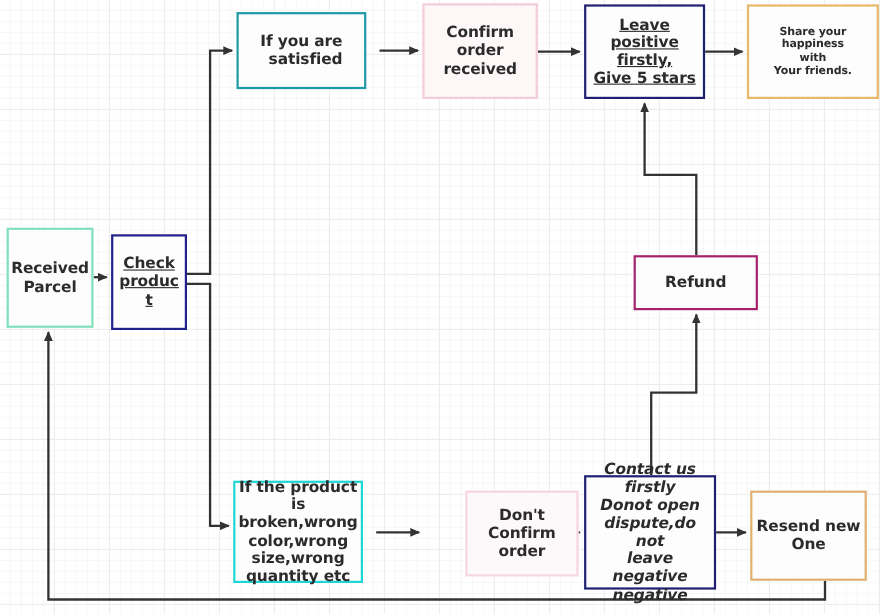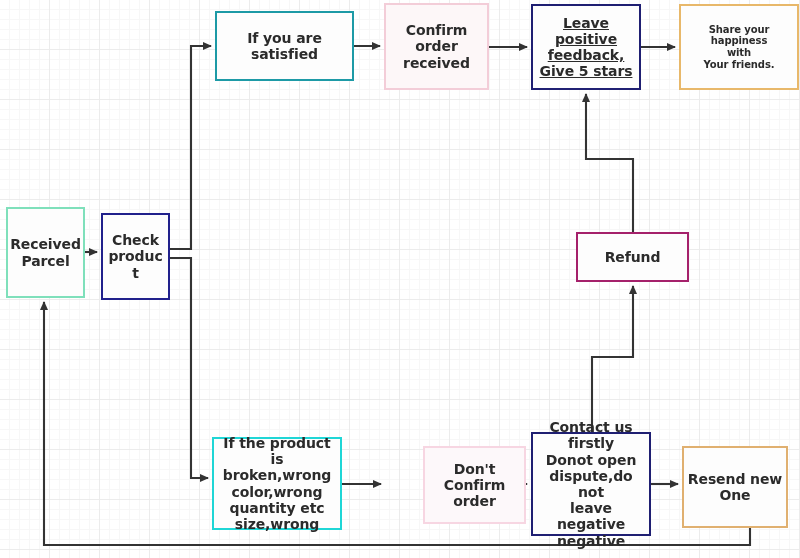--- a/index.html
+++ b/index.html
@@ -74,86 +74,86 @@
       </g>
   </svg>
 
   <div class="node" style="left: 6px; top: 207px; width: 79px; height: 91px; border-color: rgb(127, 224, 187); background: rgb(253, 253, 253); font-size: 14px;">
     <div>
       <span>Received</span>
       <span>Parcel</span>
     </div>
   </div>
 
-  <div class="node" style="left: 101px; top: 213px; width: 69px; height: 87px; border-color: rgb(33, 33, 140); background: rgb(253, 253, 253); font-size: 14px;">
+  <div class="node" style="left: 101px; top: 213px; width: 69px; height: 87px; border-color: rgb(33, 33, 140); background: rgb(253, 253, 253); font-size: 14px; text-decoration: underline;">
     <div>
       <span>Check</span>
       <span>produc</span>
       <span>t</span>
     </div>
   </div>
 
-  <div class="node" style="left: 215px; top: 11px; width: 139px; height: 70px; border-color: rgb(29, 154, 166); background: rgb(253, 253, 253); font-size: 14px;">
+  <div class="node" style="left: 215px; top: 11px; width: 118px; height: 70px; border-color: rgb(29, 154, 166); background: rgb(253, 253, 253); font-size: 14px; text-align: right;">
     <div>
       <span>If you are</span>
       <span>satisfied</span>
     </div>
   </div>
 
   <div class="node" style="left: 384px; top: 3px; width: 105px; height: 87px; border-color: rgb(243, 205, 216); background: rgb(253, 247, 248); font-size: 14px;">
     <div>
       <span>Confirm</span>
       <span>order</span>
       <span>received</span>
     </div>
   </div>
 
   <div class="node" style="left: 531px; top: 4px; width: 110px; height: 86px; border-color: rgb(31, 31, 114); background: rgb(253, 253, 253); font-size: 14px; text-decoration: underline;">
     <div>
       <span>Leave</span>
       <span>positive</span>
-      <span>feedback,</span>
+      <span>firstly,</span>
       <span>Give 5 stars</span>
     </div>
   </div>
 
   <div class="node" style="left: 679px; top: 4px; width: 120px; height: 86px; border-color: rgb(232, 184, 106); background: rgb(253, 253, 253); font-size: 10px;">
     <div>
       <span>Share your</span>
       <span>happiness</span>
       <span>with</span>
       <span>Your friends.</span>
     </div>
   </div>
 
   <div class="node" style="left: 576px; top: 232px; width: 113px; height: 50px; border-color: rgb(165, 33, 107); background: rgb(253, 253, 253); font-size: 14px;">
     <div>
       <span>Refund</span>
     </div>
   </div>
 
-  <div class="node" style="left: 212px; top: 437px; width: 130px; height: 93px; border-color: rgb(31, 214, 214); background: rgb(253, 253, 253); font-size: 14px;">
+  <div class="node" style="left: 212px; top: 437px; width: 118px; height: 93px; border-color: rgb(31, 214, 214); background: rgb(253, 253, 253); font-size: 14px;">
     <div>
       <span>If the product is</span>
       <span>broken,wrong</span>
       <span>color,wrong</span>
+      <span>size,wrong</span>
       <span>quantity etc</span>
-      <span>size,wrong</span>
     </div>
   </div>
 
   <div class="node" style="left: 385px; top: 446px; width: 103px; height: 78px; border-color: rgb(247, 214, 226); background: rgb(253, 248, 250); font-size: 14px; margin-left: 38px;">
     <div>
       <span>Don't</span>
       <span>Confirm</span>
       <span>order</span>
     </div>
   </div>
 
-  <div class="node" style="left: 531px; top: 432px; width: 120px; height: 104px; border-color: rgb(31, 31, 114); background: rgb(253, 253, 253); font-size: 14px;">
+  <div class="node" style="left: 531px; top: 432px; width: 120px; height: 104px; border-color: rgb(31, 31, 114); background: rgb(253, 253, 253); font-size: 14px; font-style: italic;">
     <div>
       <span>Contact us</span>
       <span>firstly</span>
       <span>Donot open</span>
       <span>dispute,do not</span>
       <span>leave negative</span>
       <span>negative</span>
     </div>
   </div>
 

